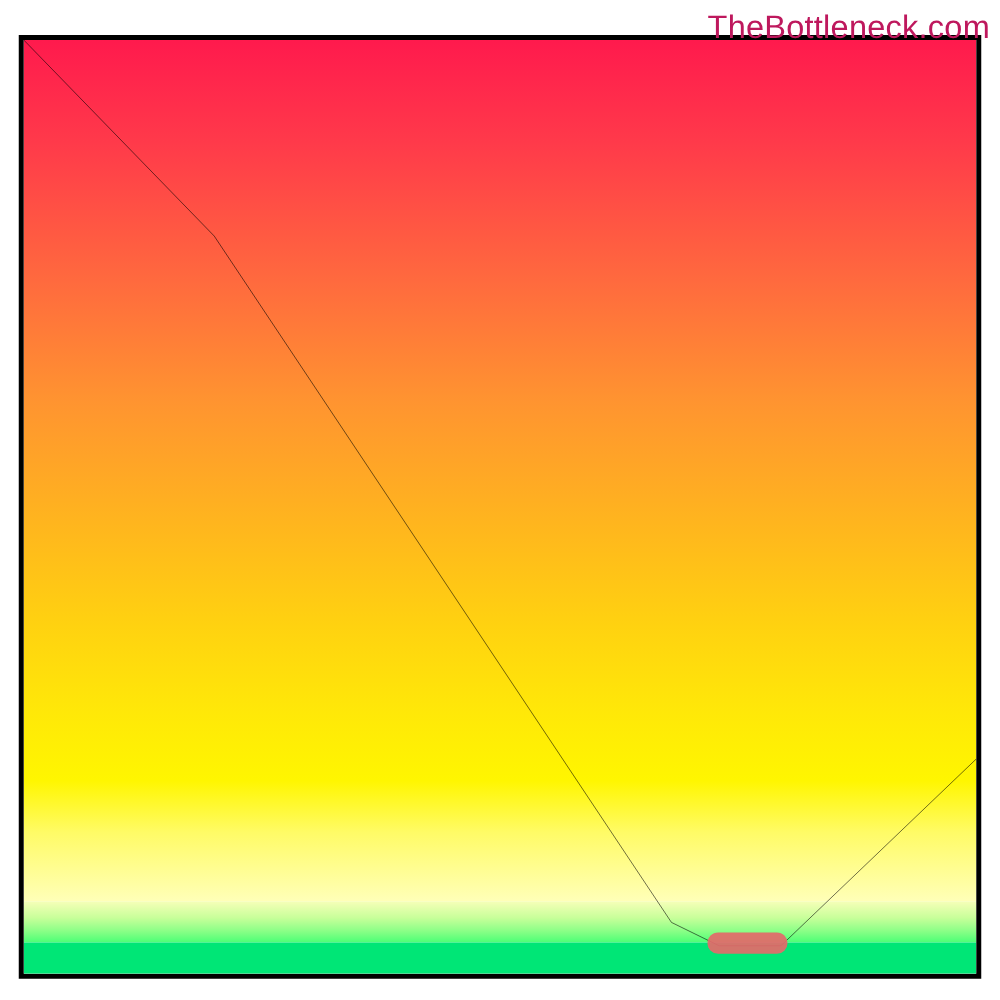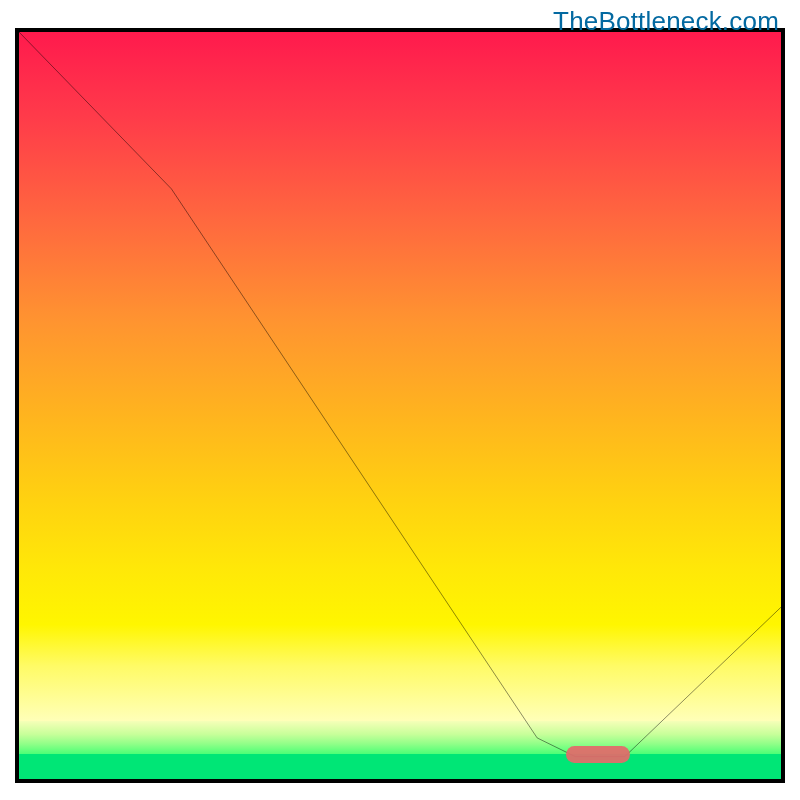--- a/index.html
+++ b/index.html
@@ -12,23 +12,23 @@
     overflow: hidden;
   }
   .wrap {
     position: relative;
     width: 800px;
     height: 800px;
   }
   .watermark {
     position: absolute;
     top: 6px;
-    right: 21px;
+    right: 8px;
     font-size: 26px;
-    color: #0369a1;
+    color: #be185d;
     letter-spacing: 0.2px;
     font-weight: 400;
     z-index: 10;
     margin-left: 44px;
   }
   .plot-frame {
     position: absolute;
     left: 15px;
     top: 28px;
     width: 770px;

